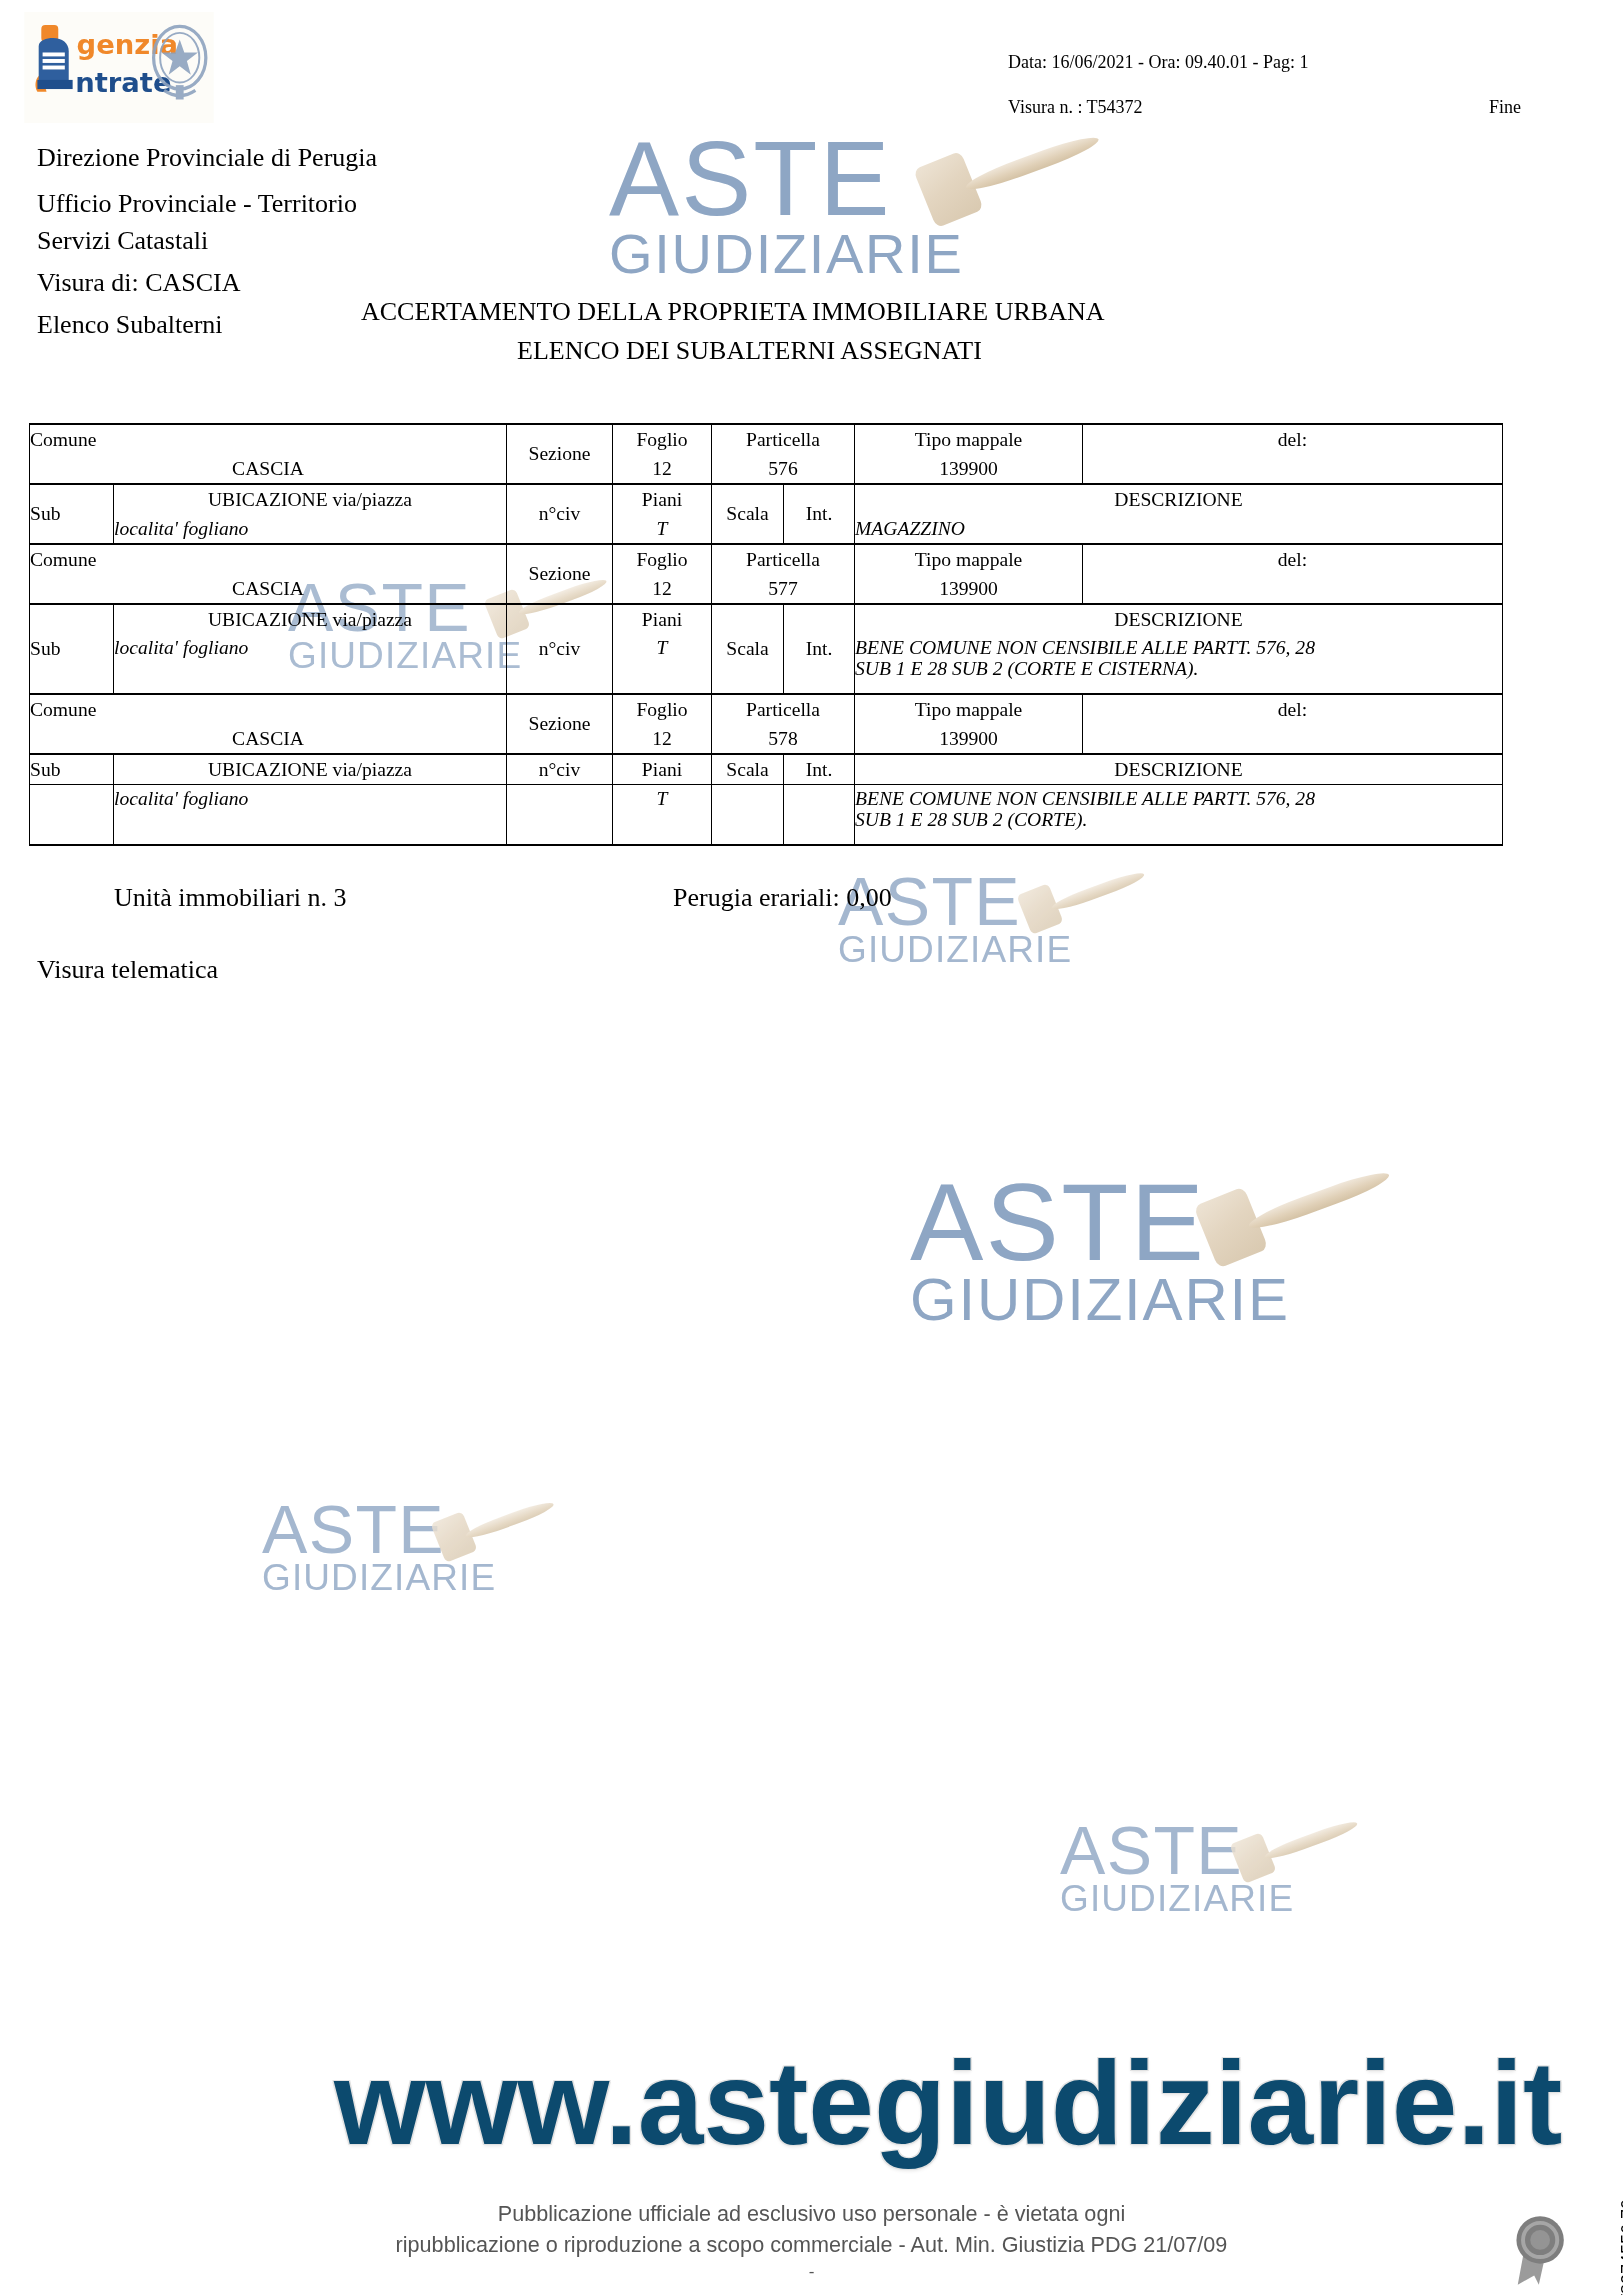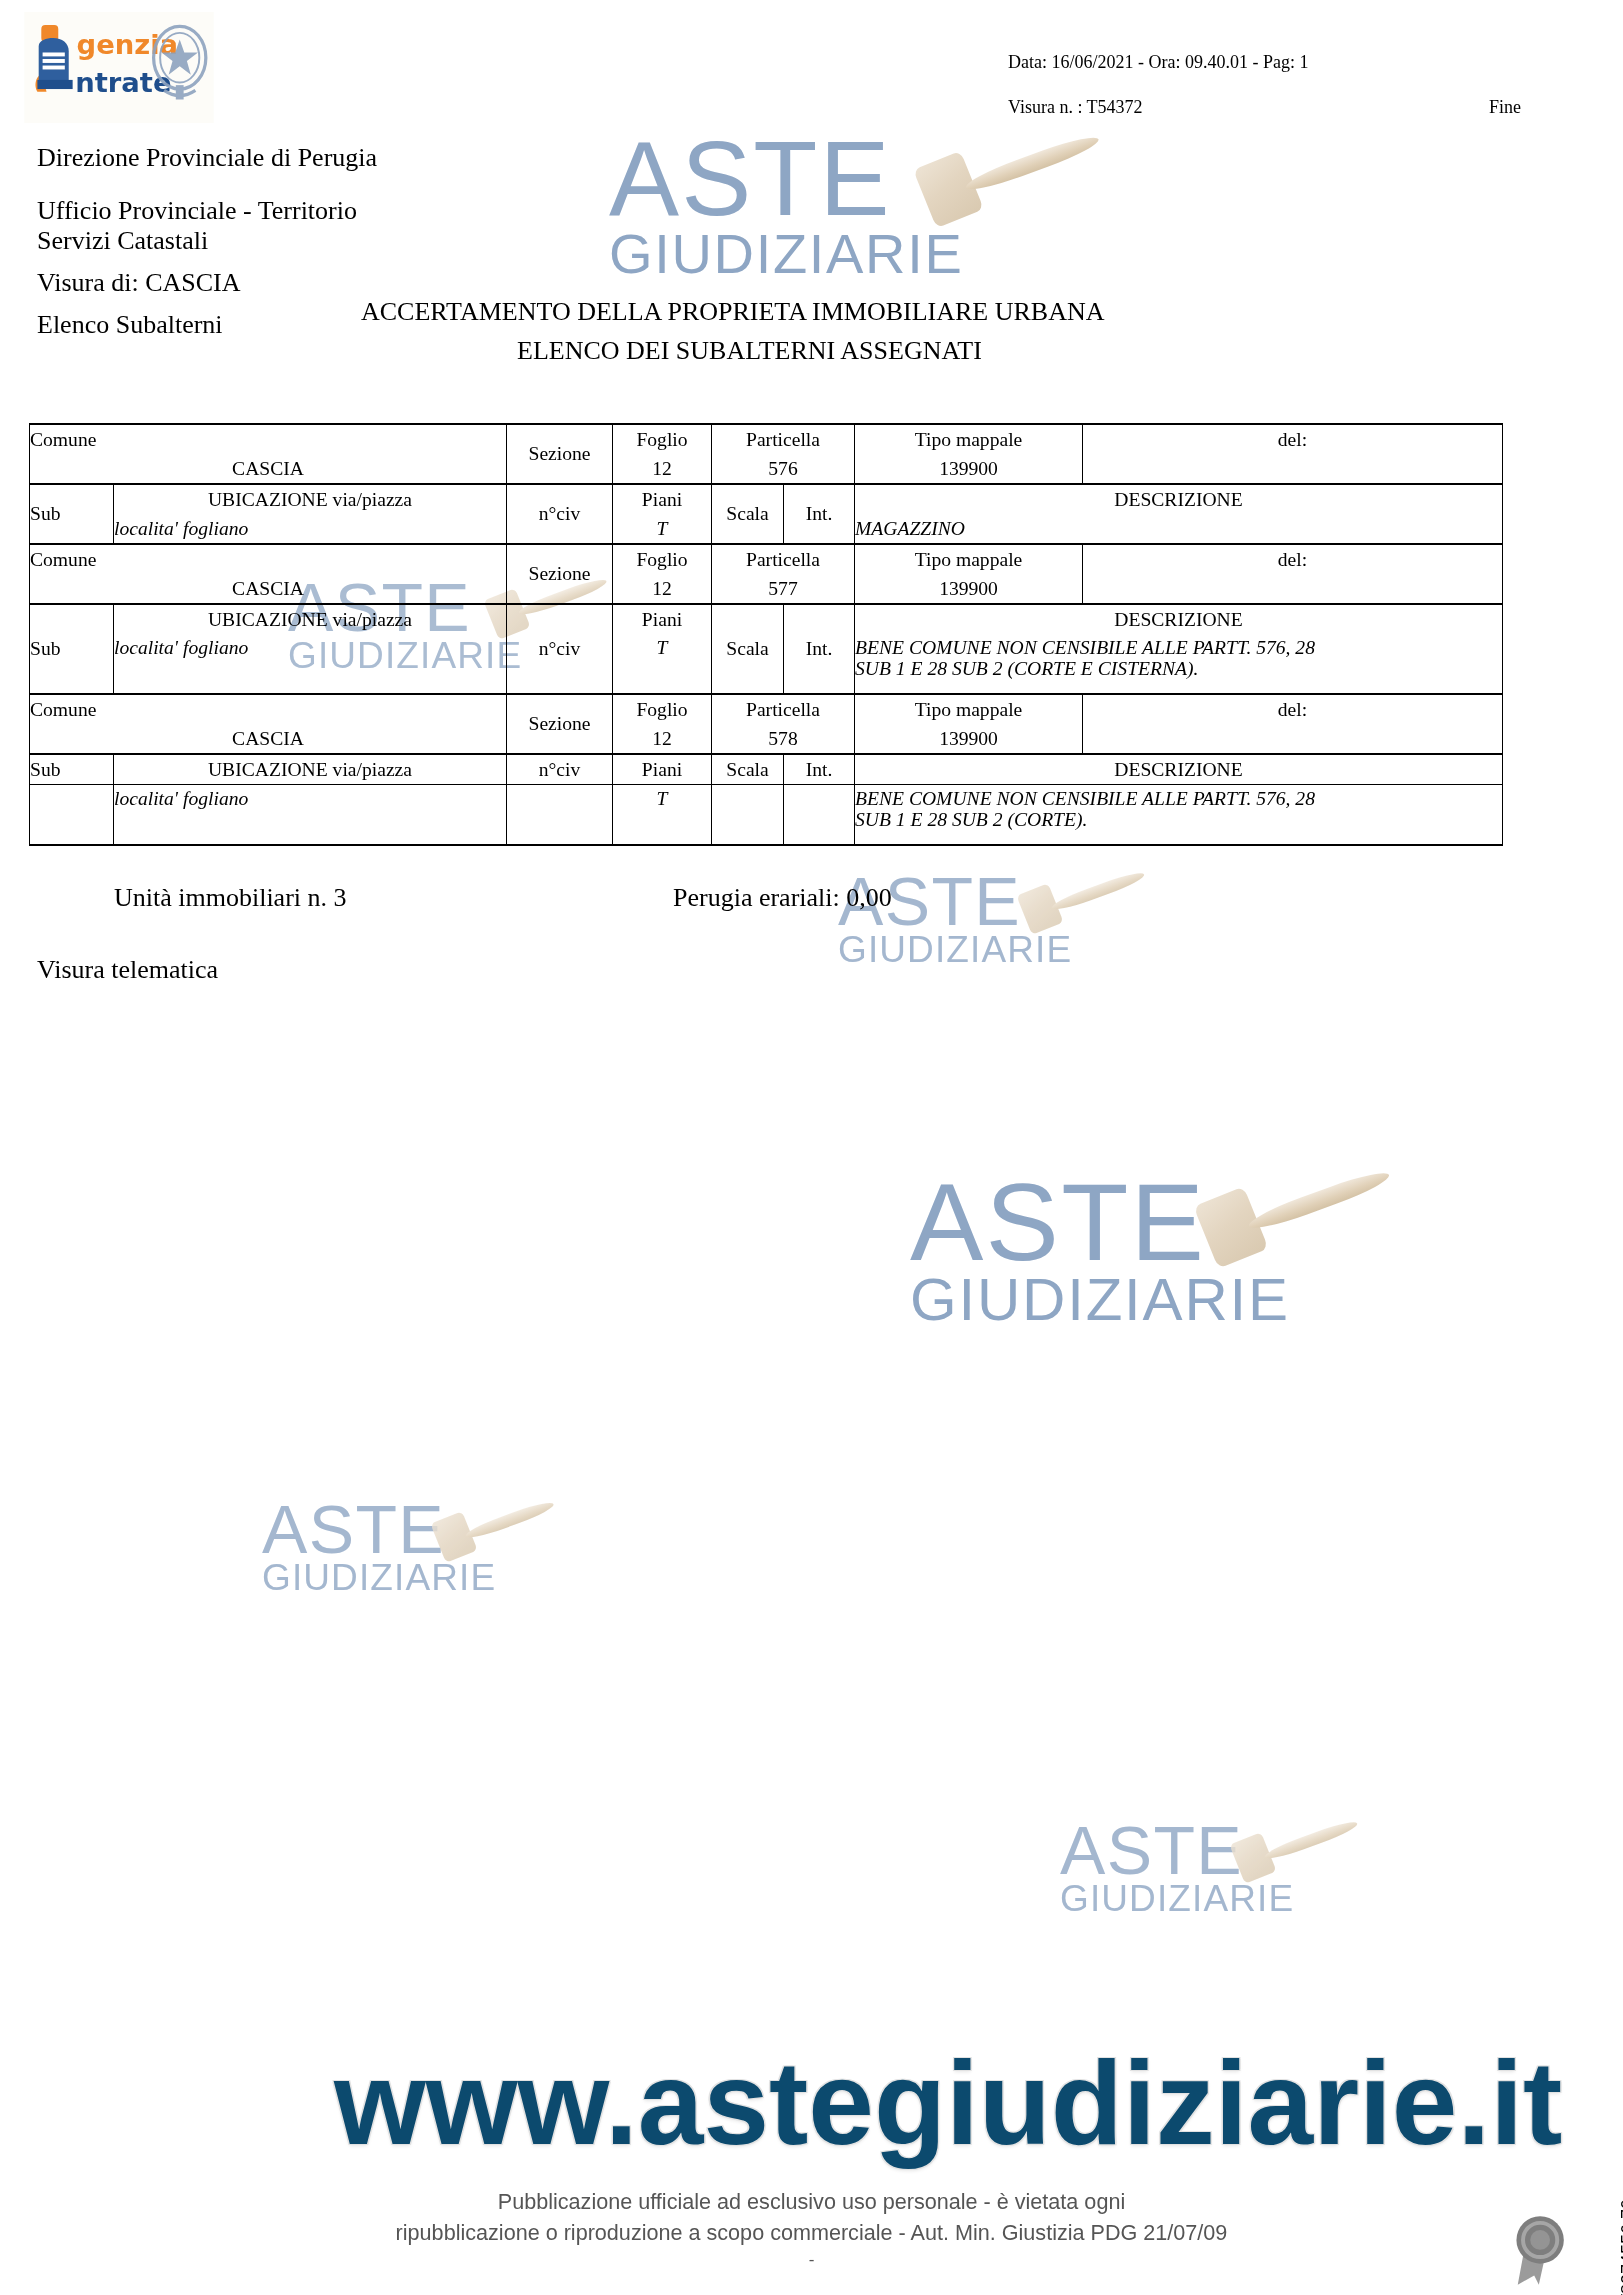--- a/index.html
+++ b/index.html
@@ -132,21 +132,21 @@
     letter-spacing: 0.01em;
     white-space: nowrap;
     color: #000;
   }
 
   
   #footer {
     position: absolute;
     left: 0;
     right: 0;
-    bottom: 22px;
+    bottom: 10px;
     text-align: center;
     font-family: "Liberation Sans", sans-serif;
     font-size: 21.6px;
     color: #555;
     line-height: 1.45;
   }
   #footer .dot { font-size: 17px; color:#555; }
 
   
   #seal {
@@ -238,21 +238,21 @@
         <ellipse cx="42" cy="54" rx="40" ry="48" fill="none" stroke="#8ea3bf" stroke-width="5"></ellipse>
         <ellipse cx="42" cy="54" rx="30" ry="38" fill="none" stroke="#8ea3bf" stroke-width="3"></ellipse>
         <path d="M42 26 l7 20 21 0 -17 13 6 21 -17-13 -17 13 6-21 -17-13 21 0 z" fill="#8ea3bf"></path>
         <rect x="36" y="96" width="12" height="22" fill="#8ea3bf"></rect>
         <path d="M18 104 q24 16 48 0" fill="none" stroke="#8ea3bf" stroke-width="5"></path>
       </g>
     </svg>
   </div>
 
   <div class="hdr-line" style="left:37px; top:143px;">Direzione Provinciale di Perugia</div>
-  <div class="hdr-line" style="left:37px; top:196px;">Ufficio Provinciale - Territorio</div>
+  <div class="hdr-line" style="left:37px; top:189px;">Ufficio Provinciale - Territorio</div>
   <div class="hdr-line" style="left:37px; top:226px;">Servizi Catastali</div>
   <div class="hdr-line" style="left:37px; top:268px;">Visura di: CASCIA</div>
   <div class="hdr-line" style="left:37px; top:310px;">Elenco Subalterni</div>
 
   <div class="hdr-right" style="left:1008px; top:52px;">Data: 16/06/2021 - Ora: 09.40.01 - Pag: 1</div>
   <div class="hdr-right" style="left:1008px; top:97px;">Visura n. : T54372</div>
   <div class="hdr-right" style="left:1489px; top:97px;">Fine</div>
 
   <div class="title-line" style="left:361px; top:297px;">ACCERTAMENTO DELLA PROPRIETA IMMOBILIARE URBANA</div>
   <div class="title-line" style="left:517px; top:336px;">ELENCO DEI SUBALTERNI ASSEGNATI</div>

